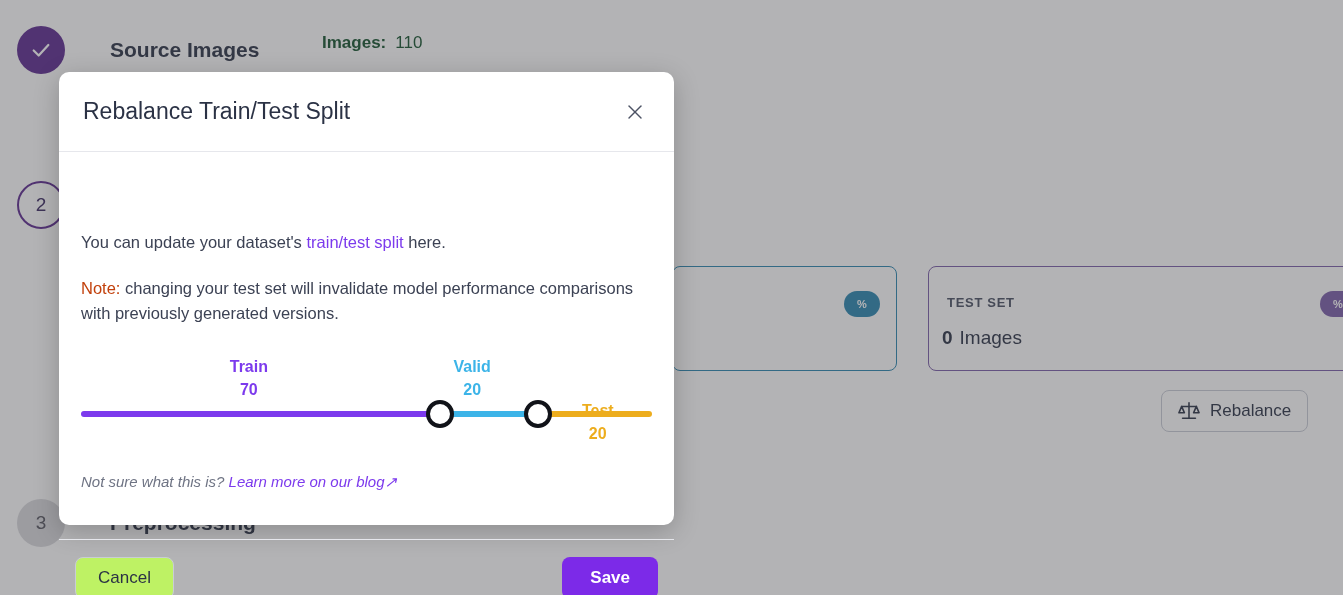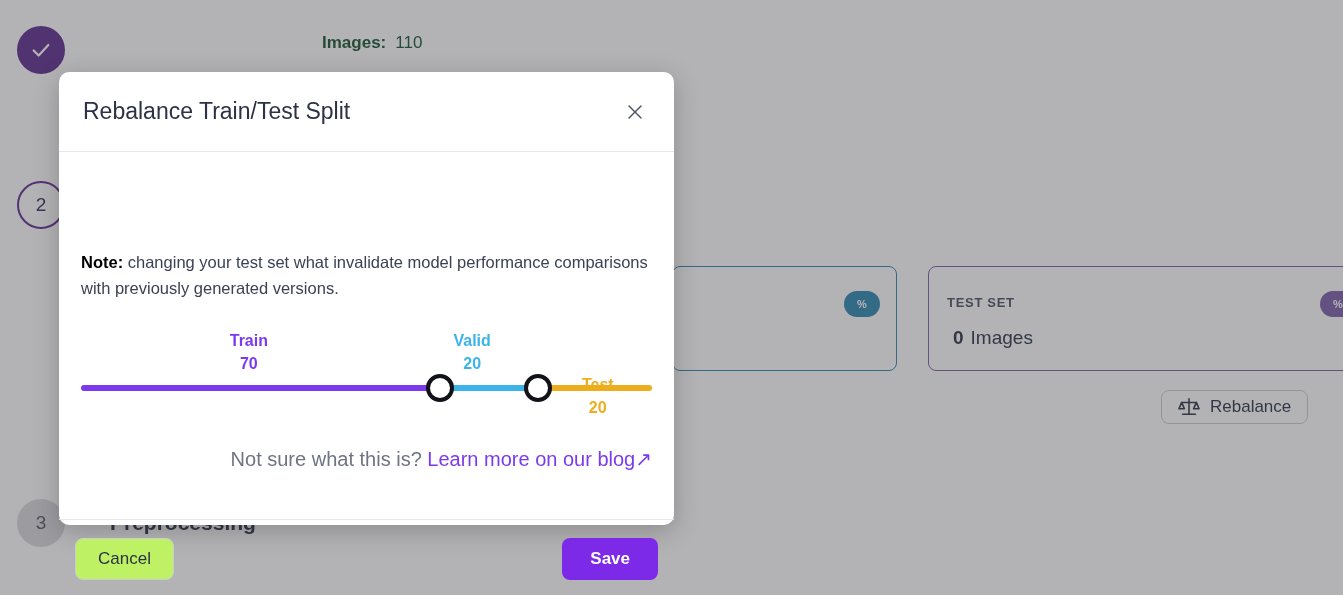--- a/index.html
+++ b/index.html
@@ -83,21 +83,21 @@
     position: absolute;
     left: 18px;
     top: 28px;
     font-size: 13px;
     font-weight: bold;
     letter-spacing: 0.7px;
     color: #4a5163;
   }
   .split-card .card-count {
     position: absolute;
-    left: 24px;
+    left: 13px;
     top: 60px;
     font-size: 19px;
     color: #2b3245;
   }
   .split-card .card-count b { font-weight: bold; }
   .split-card .card-count span { margin-left: 7px; }
 
   .pct-pill {
     position: absolute;
     top: 24px;
@@ -110,21 +110,21 @@
     justify-content: center;
     font-size: 11px;
     font-weight: bold;
     color: #ffffff;
   }
 
   .rebalance-btn {
     position: absolute;
     left: 1161px;
     top: 390px;
-    height: 34px;
+    height: 42px;
     padding: 0 16px;
     display: flex;
     align-items: center;
     gap: 10px;
     background: #ffffff;
     border: 1px solid #c9ccd6;
     border-radius: 8px;
     font-size: 17px;
     color: #2b3245;
     cursor: pointer;
@@ -182,21 +182,21 @@
     padding: 30px 22px 0 22px;
     position: relative;
   }
 
   .body-line {
     font-size: 16.5px;
     color: #3c4254;
     line-height: 1.55;
   }
   .body-line.second { margin-top: 20px; }
-  .body-line b { font-weight: bold; color: #000000; }
+  .body-line b { font-weight: normal; color: #c2410c; }
   .inline-link {
     color: #7c3aed;
     text-decoration: none;
     cursor: pointer;
   }
 
   
   .slider-wrap {
     position: relative;
     margin-top: 28px;
@@ -236,23 +236,24 @@
     height: 28px;
     border-radius: 50%;
     background: #ffffff;
     border: 4px solid #111319;
     transform: translateX(-50%);
     cursor: ew-resize;
   }
 
   .learn-row {
     margin-top: 26px;
-    text-align: right;
-    font-size: 20px;
+    text-align: left;
+    font-size: 15px;
     color: #6f7484;
+    font-style: italic;
   }
   .learn-link {
     color: #7c3aed;
     text-decoration: none;
     cursor: pointer;
     font-weight: 400;
   }
 
   .modal-footer {
     height: 78px;
@@ -291,20 +292,21 @@
 <body>
 
 <div id="page-root">
 
   <div class="step-row" style="left:17px; top:26px;">
     <div class="step-badge done">
       <svg width="22" height="22" viewBox="0 0 24 24" fill="none" stroke="#ffffff" stroke-width="2.4" stroke-linecap="round" stroke-linejoin="round">
           <polyline points="4 12.5 9.5 18 20 6.5"></polyline>
         </svg>
     </div>
+    <div class="step-title">Source Images</div>
   </div>
 
   <div class="header-meta">
     <b>Images:</b><span class="val">110</span>
   </div>
 
   <div class="step-row" style="left:17px; top:181px;">
     <div class="step-badge active">2</div>
   </div>
 
@@ -346,23 +348,26 @@
     <button class="close-btn">
       <svg width="18" height="18" viewBox="0 0 24 24" fill="none" stroke="currentColor" stroke-width="1.9" stroke-linecap="round">
           <line x1="4" y1="4" x2="20" y2="20"></line>
           <line x1="20" y1="4" x2="4" y2="20"></line>
         </svg>
     </button>
   </div>
 
   <div class="modal-body">
 
+    <div class="body-line">
+      <span>You can update your dataset's </span><a class="inline-link">train/test split</a><span> here.</span>
+    </div>
 
     <div class="body-line second">
-      <b>Note:</b><span> changing your test set what invalidate model performance comparisons with previously generated versions.</span>
+      <b>Note:</b><span> changing your test set will invalidate model performance comparisons with previously generated versions.</span>
     </div>
 
     <div class="slider-wrap">
       <div class="slider-labels">
         <div class="slider-label" style="left:29.4%; color:#7c3aed;">
           <span>Train</span>
           <span class="num">70</span>
         </div>
         <div class="slider-label" style="left:68.5%; color:#3cb4e8;">
           <span>Valid</span>

